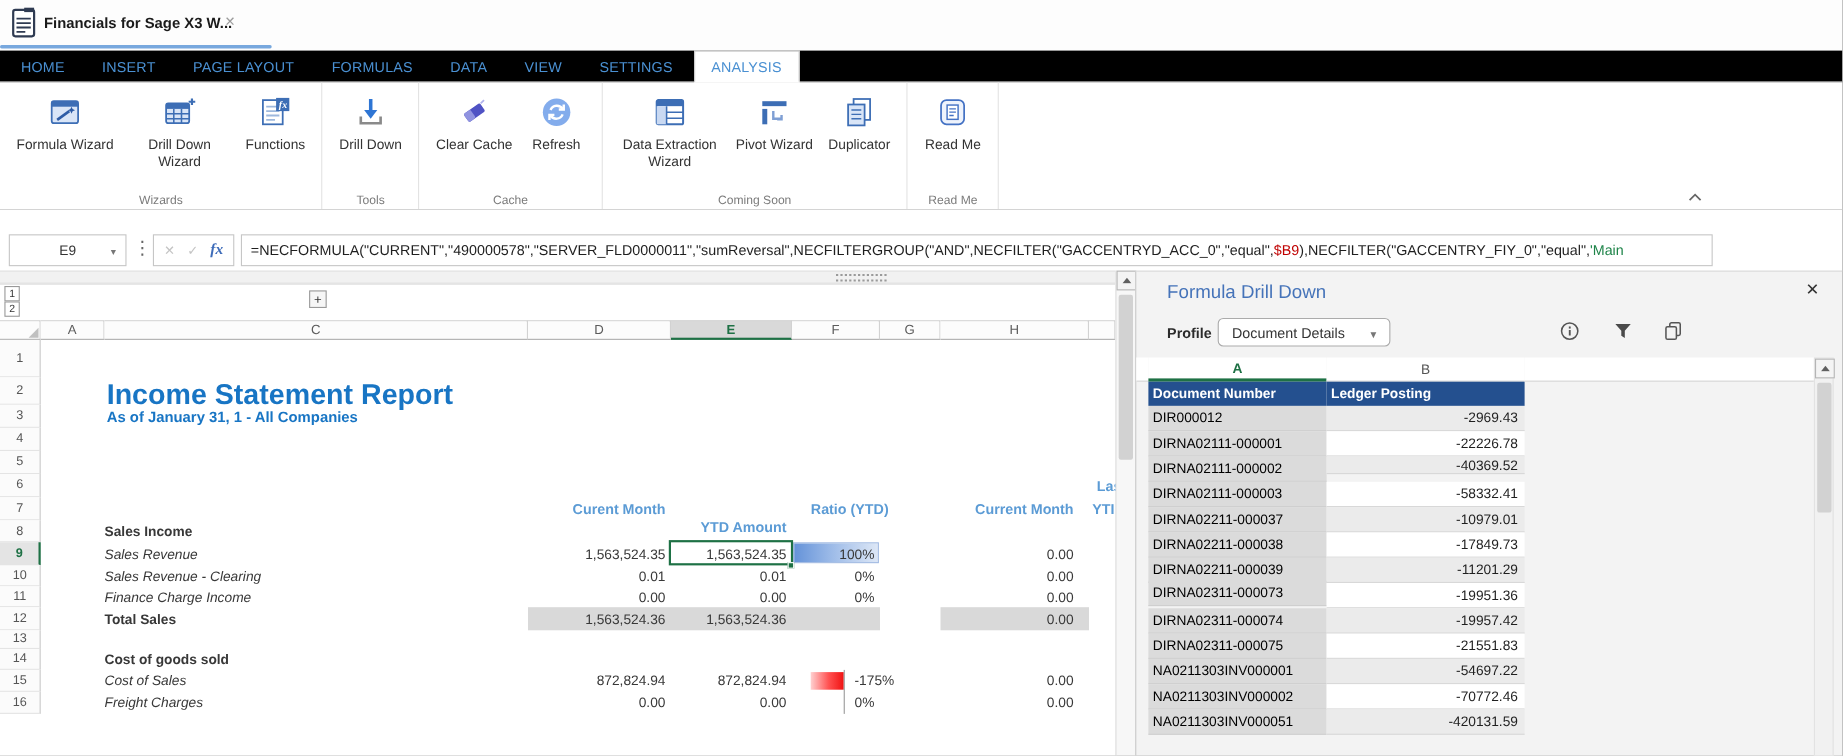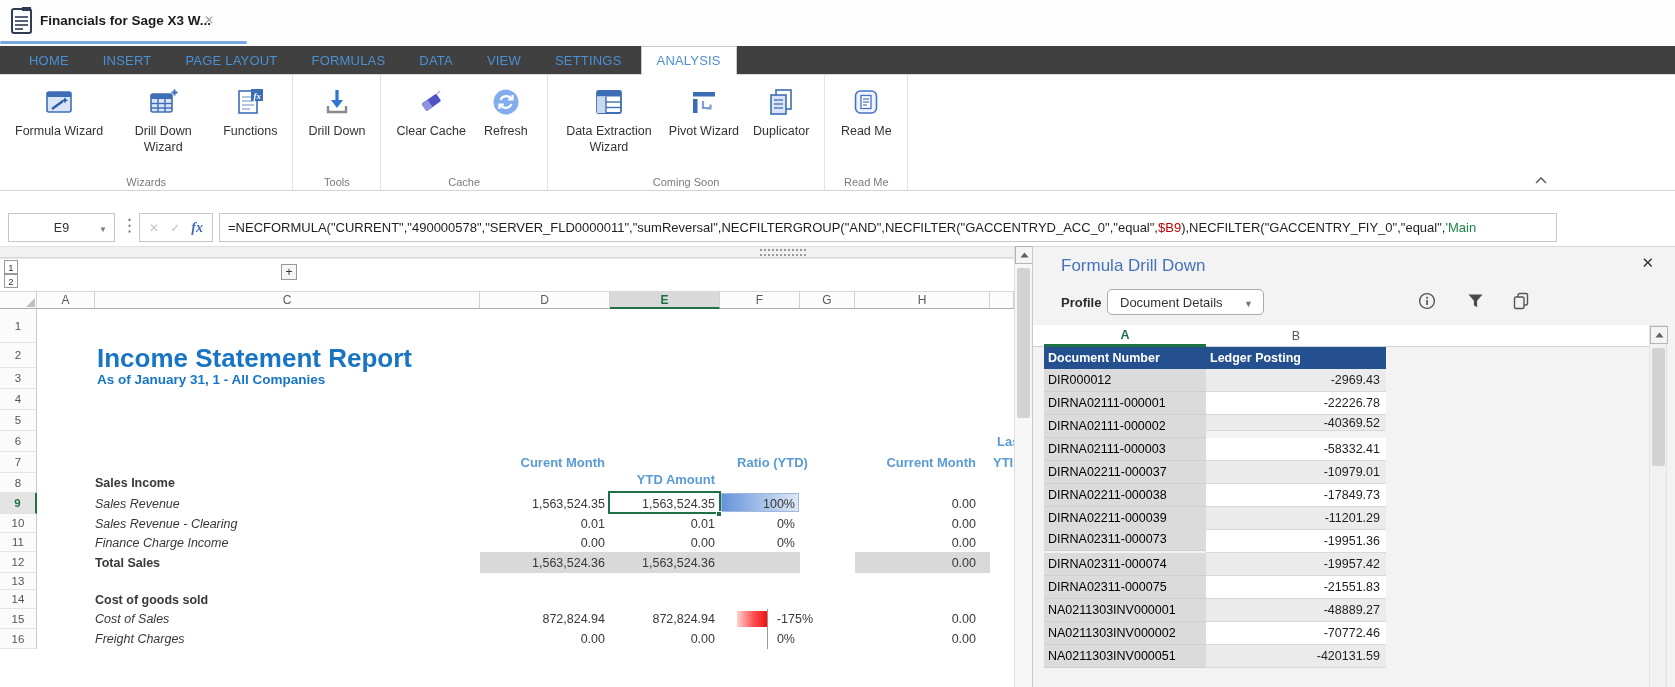--- a/index.html
+++ b/index.html
@@ -8,21 +8,21 @@
   #stage *{box-sizing:border-box;}
 
   
   .titlebar{position:absolute;left:0;top:0;width:100%;height:46px;background:#fdfdfd;}
   .doc-icon{position:absolute;left:10px;top:6px;}
   .doc-title{position:absolute;left:40px;top:13px;font-size:13.5px;font-weight:bold;color:#1b1b1b;white-space:nowrap;}
   .tab-close{position:absolute;left:204px;top:13px;font-size:12px;color:#9c9c9c;cursor:default;}
   .tab-underline{position:absolute;left:0;top:41px;width:247px;height:3px;background:#78A8DE;border-radius:2px;}
 
   
-  .ribbontabs{position:absolute;left:0;top:46px;width:100%;height:29px;background:#404040;border-bottom:1px solid #d8d8d8;display:flex;align-items:stretch;padding-left:14px;}
+  .ribbontabs{position:absolute;left:0;top:46px;width:100%;height:29px;background:#000000;border-bottom:1px solid #d8d8d8;display:flex;align-items:stretch;padding-left:4px;}
   .rtab{font-size:13px;color:#4A90D2;display:flex;align-items:center;padding:0 15px;margin-right:4px;letter-spacing:.2px;white-space:nowrap;}
   .rtab.active{border:1px solid #c9c9c9;border-bottom:1px solid #fff;background:#fff;margin-bottom:-1px;color:#4A90D2;}
 
   
   .ribbon{position:absolute;left:0;top:75px;width:100%;height:116px;background:#fff;border-bottom:1px solid #d4d4d4;}
   #ribbon-groups{display:flex;height:100%;}
   .rgroup{position:relative;height:100%;border-right:1px solid #e3e3e3;padding:0 8px;}
   .rgroup-btns{display:flex;height:100%;align-items:flex-start;}
   .rgroup-label{position:absolute;bottom:2px;left:0;width:100%;text-align:center;font-size:11px;color:#7b7b7b;white-space:nowrap;}
   .rbtn{display:flex;flex-direction:column;align-items:center;min-width:66px;padding:10px 7px 0 7px;background:none;border:none;cursor:default;}
@@ -470,21 +470,21 @@
         <div class="pb plain" style="top: 237px; height: 23px;">-17849.73</div>
         <div class="pa" style="top: 260px; height: 23px;">DIRNA02211-000039</div>
         <div class="pb alt" style="top: 260px; height: 23px;">-11201.29</div>
         <div class="pa" style="top: 281px; height: 23px;">DIRNA02311-000073</div>
         <div class="pb plain" style="top: 283px; height: 23px;">-19951.36</div>
         <div class="pa" style="top: 306px; height: 23px;">DIRNA02311-000074</div>
         <div class="pb alt" style="top: 306px; height: 23px;">-19957.42</div>
         <div class="pa" style="top: 329px; height: 23px;">DIRNA02311-000075</div>
         <div class="pb plain" style="top: 329px; height: 23px;">-21551.83</div>
         <div class="pa" style="top: 352px; height: 23px;">NA0211303INV000001</div>
-        <div class="pb alt" style="top: 352px; height: 23px;">-48889.27</div>
+        <div class="pb alt" style="top: 352px; height: 23px;">-54697.22</div>
         <div class="pa" style="top: 375px; height: 23px;">NA0211303INV000002</div>
         <div class="pb plain" style="top: 375px; height: 23px;">-70772.46</div>
         <div class="pa" style="top: 398px; height: 23px;">NA0211303INV000051</div>
         <div class="pb alt" style="top: 398px; height: 23px;">-420131.59</div>
       </div>
 
     <div class="p-scroll">
       <div class="scroll-up">
         <svg width="9" height="6" viewBox="0 0 9 6">
             <path d="M0.5 5.5 L4.5 0.5 L8.5 5.5 Z" fill="#606060"></path>

